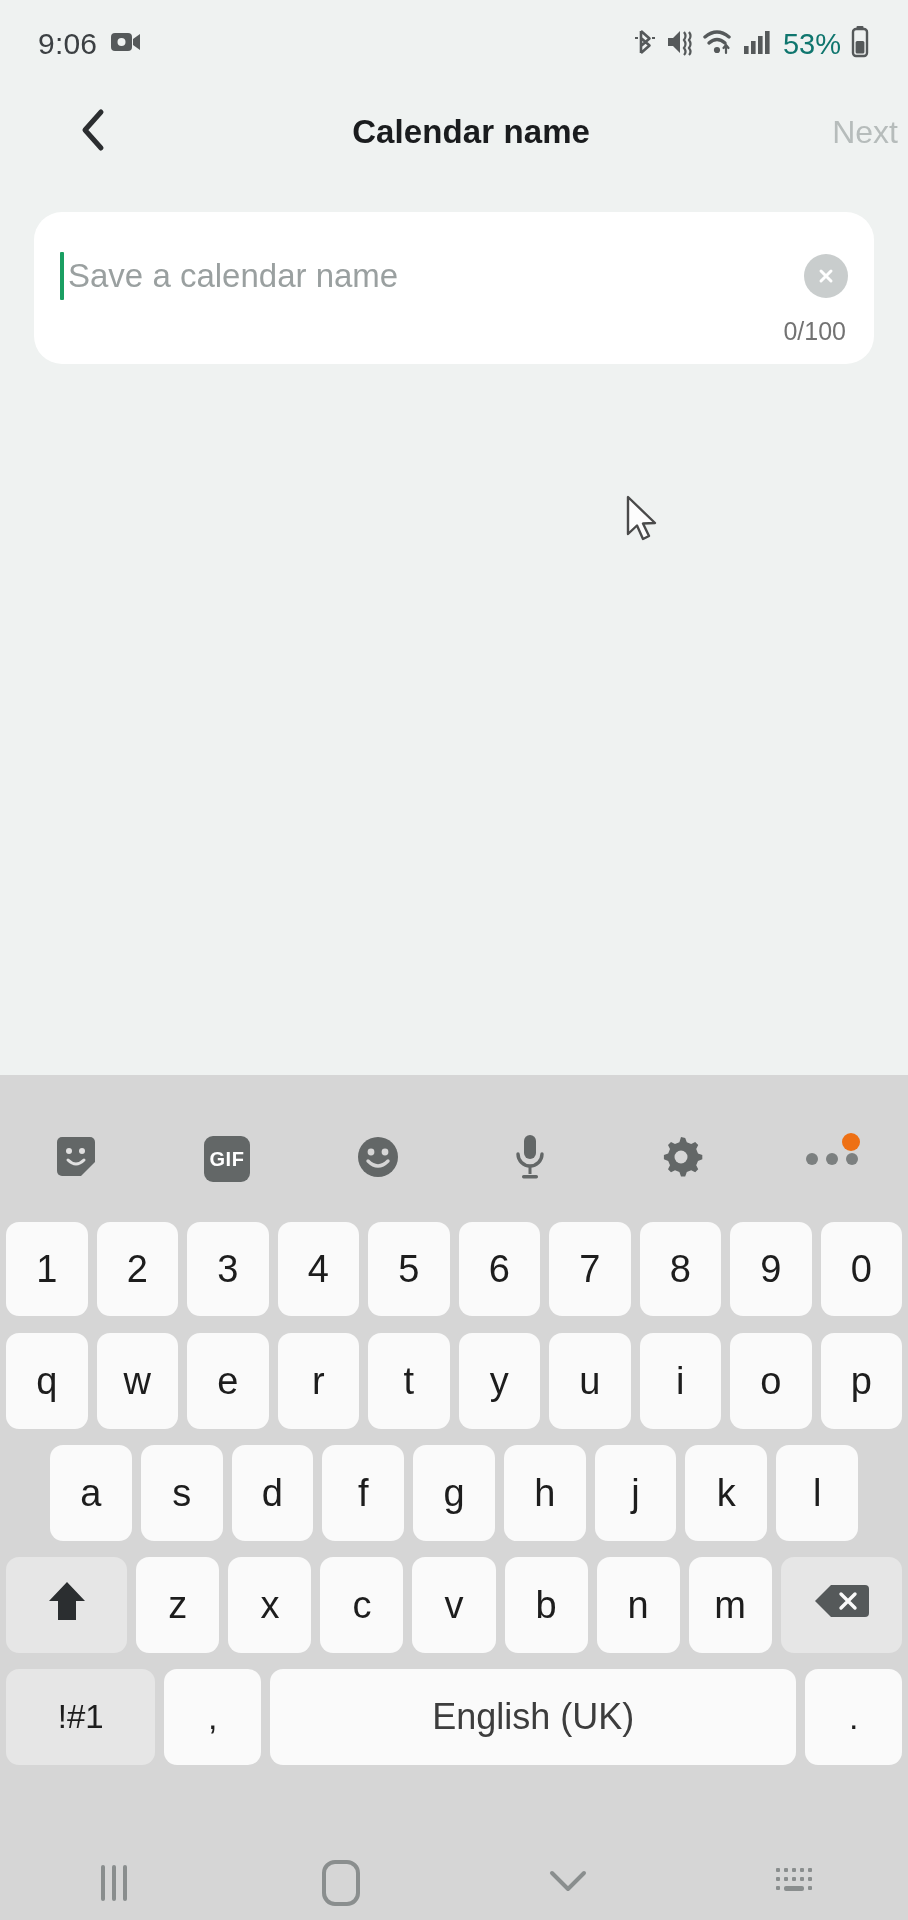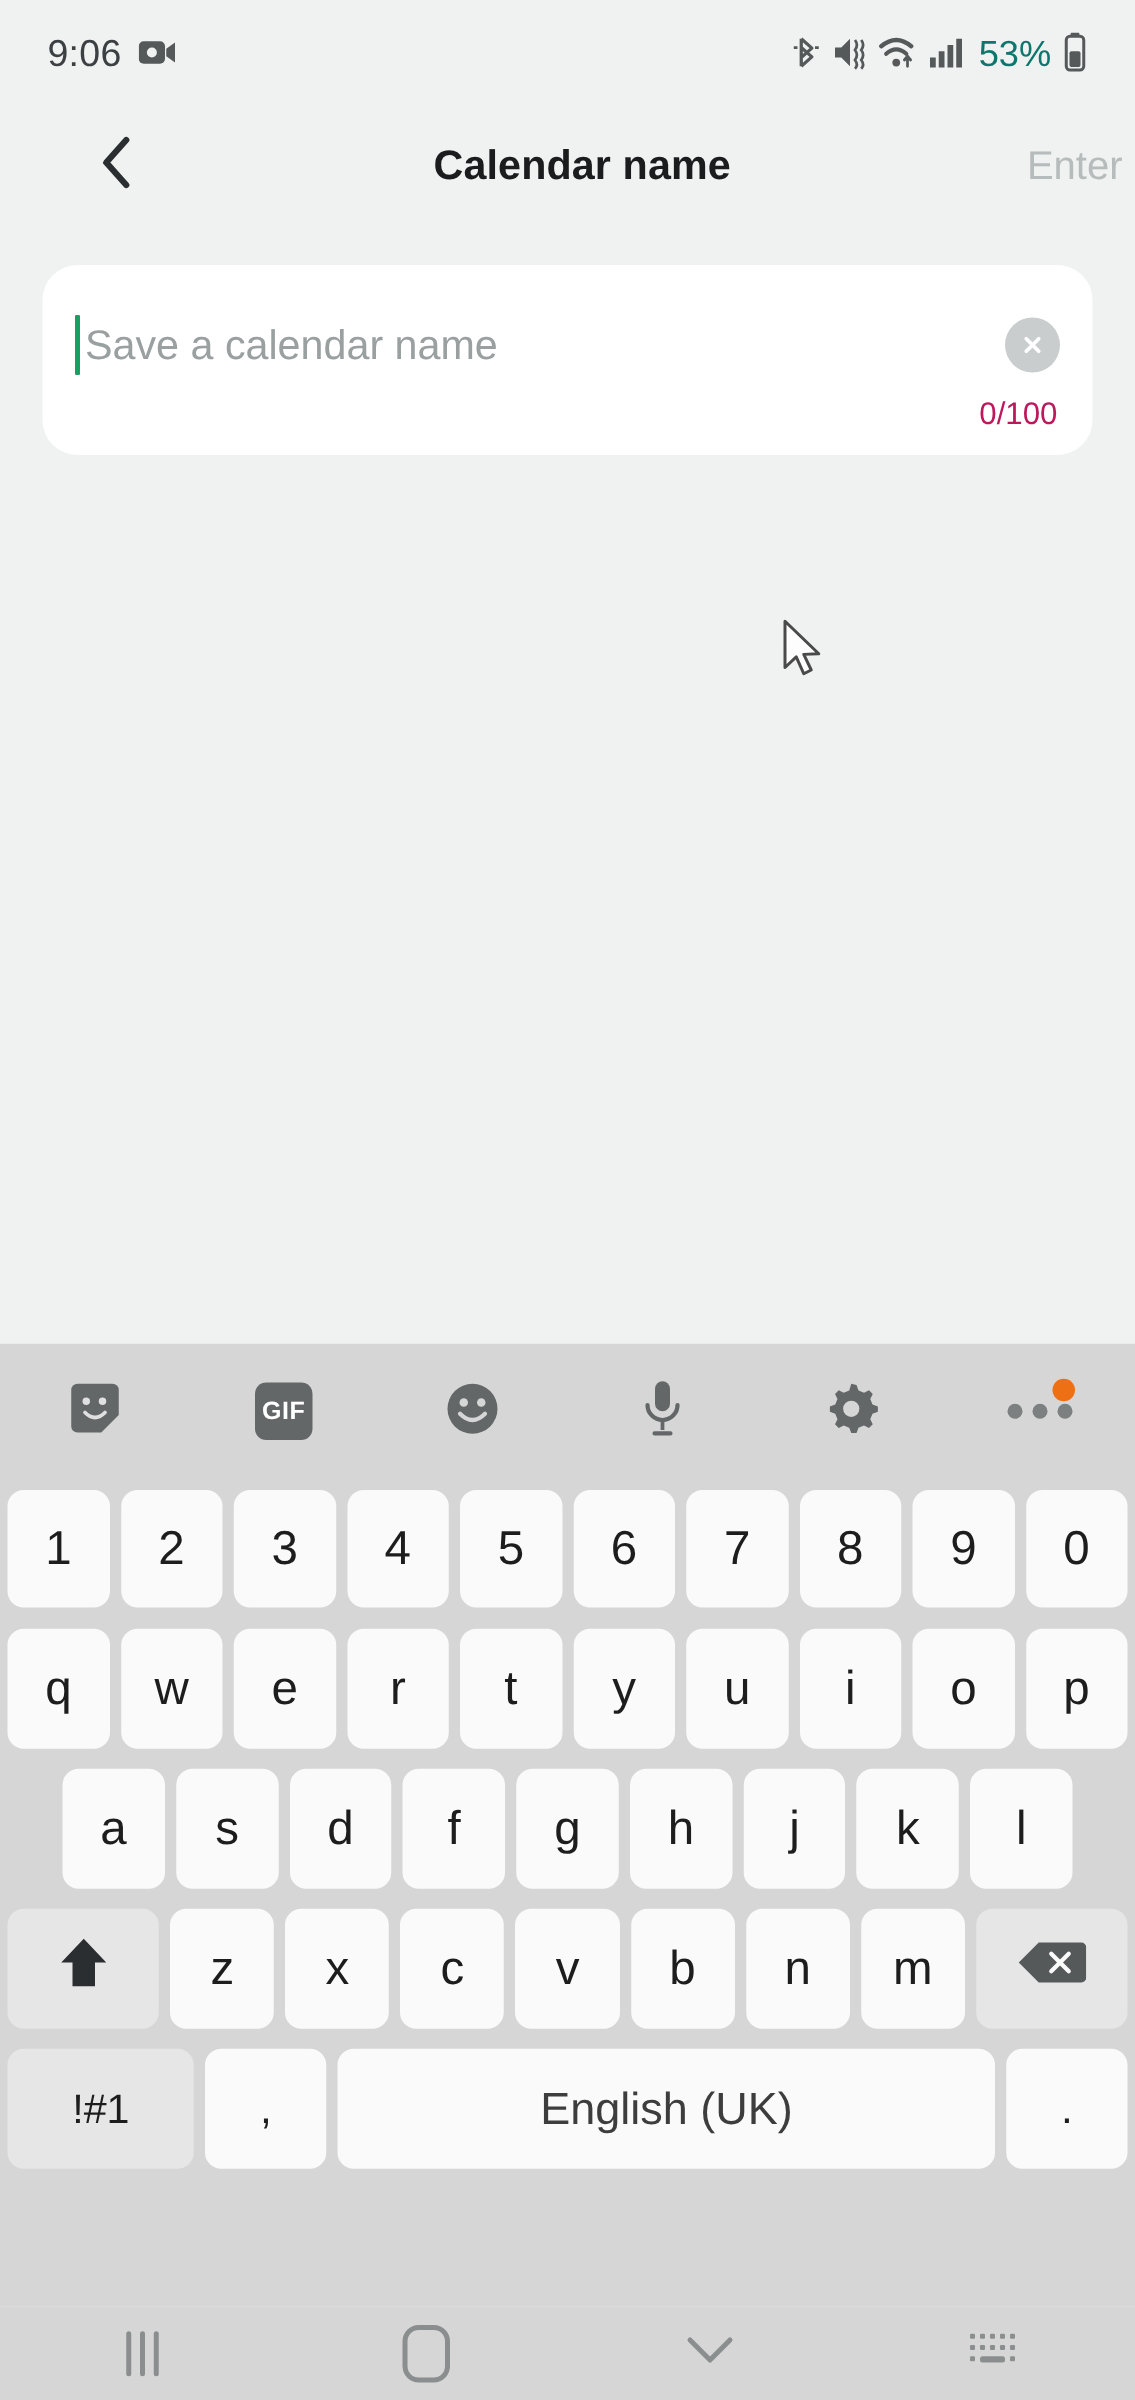--- a/index.html
+++ b/index.html
@@ -50,33 +50,33 @@
   .placeholder {
     font-size: 33px; color: #9aa0a0; margin-left: 4px; flex: 1;
     white-space: nowrap; overflow: hidden;
   }
   .clear-icon {
     width: 44px; height: 44px; border-radius: 50%; background: #c9cdcd;
     display: flex; align-items: center; justify-content: center; flex: 0 0 auto;
   }
   .counter {
     position: absolute; right: 28px; bottom: 18px;
-    font-size: 25px; color: #be185d; text-align: center;
+    font-size: 25px; color: #737373; text-align: center;
   }
 
   
   .cursor { position: absolute; left: 622px; top: 494px; }
 
   
   .keyboard {
     position: absolute; left: 0; top: 1075px; width: 908px; height: 770px;
     background: #d6d6d6;
   }
   .kb-toolbar {
-    height: 108px; display: flex; align-items: center;
+    height: 108px; display: flex; align-items: center; margin-top: 30px;
   }
   .kb-tool {
     flex: 1; display: flex; align-items: center; justify-content: center;
     height: 108px; position: relative;
   }
   .badge-dot {
     position: absolute; width: 18px; height: 18px; border-radius: 50%;
     background: #ee7014; top: 28px; right: 48px;
   }
   .gif-box {
@@ -174,21 +174,21 @@
 
   <div class="appbar">
     <div class="back-btn">
       <span>
         <svg width="36" height="48" viewBox="0 0 36 48">
           <path d="M26 6 L10 24 L26 42" stroke="#2b2e30" stroke-width="5" fill="none" stroke-linecap="round" stroke-linejoin="round"></path>
         </svg>
       </span>
     </div>
     <div class="appbar-title">Calendar name</div>
-    <div class="save-btn">Enter</div>
+    <div class="save-btn">Next</div>
   </div>
 
   <div class="card">
     <div class="field-row">
       <span class="caret"></span>
       <span class="placeholder">Save a calendar name</span>
       <span class="clear-icon">
         <svg width="24" height="24" viewBox="0 0 24 24">
           <path d="M7 7 L17 17 M17 7 L7 17" stroke="#ffffff" stroke-width="3" stroke-linecap="round"></path>
         </svg>

